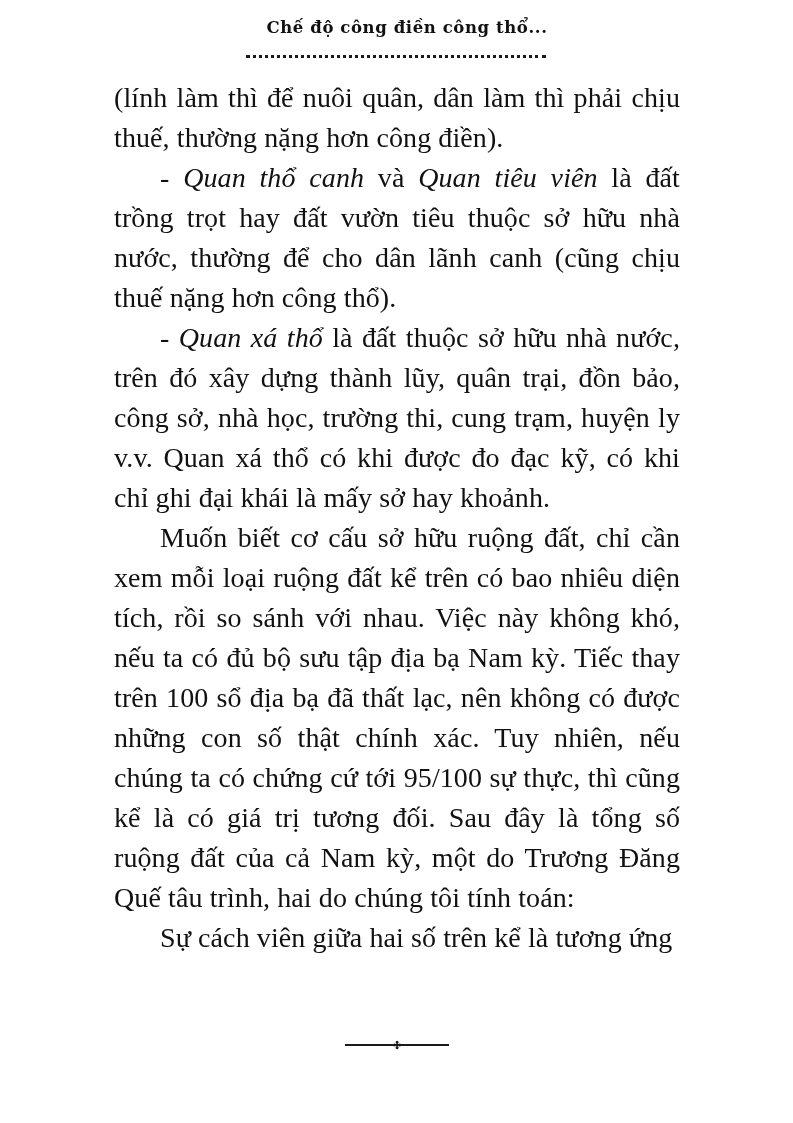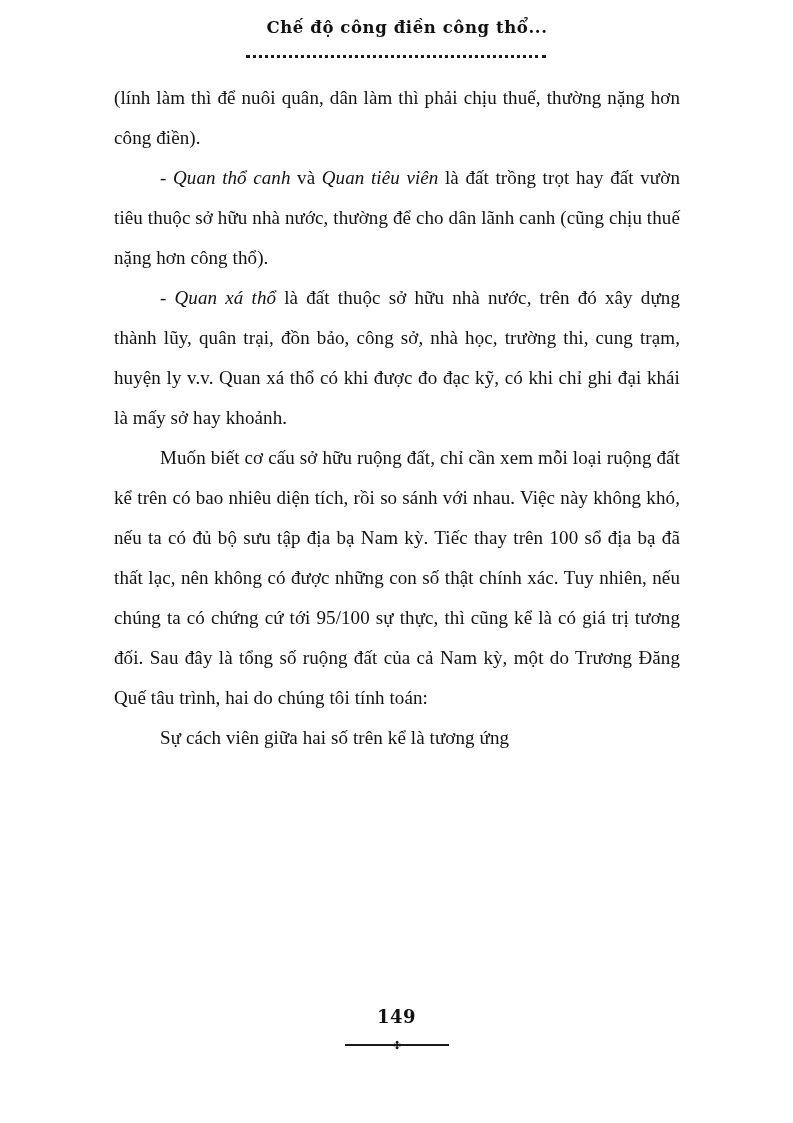--- a/index.html
+++ b/index.html
@@ -41,21 +41,21 @@
     border-top: 3px dotted #1a1a1a;
   }
   .body-text {
     position: absolute;
     top: 78px;
     left: 114px;
     width: 566px;
   }
   .para {
     margin: 0;
-    font-size: 19px;
+    font-size: 28px;
     line-height: 40px;
     text-align: justify;
     text-justify: inter-word;
     letter-spacing: 0.1px;
   }
   .para.indent {
     text-indent: 46px;
   }
   .para em {
     font-style: italic;
@@ -104,19 +104,16 @@
   <div class="header-rule"></div>
 
   <div class="body-text">
       <p class="para"><span>(lính làm thì để nuôi quân, dân làm thì phải chịu thuế, thường nặng hơn công điền).</span></p>
       <p class="para indent"><span>- </span><em>Quan thổ canh</em><span> và </span><em>Quan tiêu viên</em><span> là đất trồng trọt hay đất vườn tiêu thuộc sở hữu nhà nước, thường để cho dân lãnh canh (cũng chịu thuế nặng hơn công thổ).</span></p>
       <p class="para indent"><span>- </span><em>Quan xá thổ</em><span> là đất thuộc sở hữu nhà nước, trên đó xây dựng thành lũy, quân trại, đồn bảo, công sở, nhà học, trường thi, cung trạm, huyện ly v.v. Quan xá thổ có khi được đo đạc kỹ, có khi chỉ ghi đại khái là mấy sở hay khoảnh.</span></p>
       <p class="para indent"><span>Muốn biết cơ cấu sở hữu ruộng đất, chỉ cần xem mỗi loại ruộng đất kể trên có bao nhiêu diện tích, rồi so sánh với nhau. Việc này không khó, nếu ta có đủ bộ sưu tập địa bạ Nam kỳ. Tiếc thay trên 100 sổ địa bạ đã thất lạc, nên không có được những con số thật chính xác. Tuy nhiên, nếu chúng ta có chứng cứ tới 95/100 sự thực, thì cũng kể là có giá trị tương đối. Sau đây là tổng số ruộng đất của cả Nam kỳ, một do Trương Đăng Quế tâu trình, hai do chúng tôi tính toán:</span></p>
       <p class="para indent"><span>Sự cách viên giữa hai số trên kể là tương ứng</span></p>
     </div>
 
-  <div class="footer">
-    <div class="page-number">149</div>
-  </div>
   <div class="footer-rule"></div>
   <div class="footer-ornament">✤</div>
 
 </div>
 
 </body></html>

